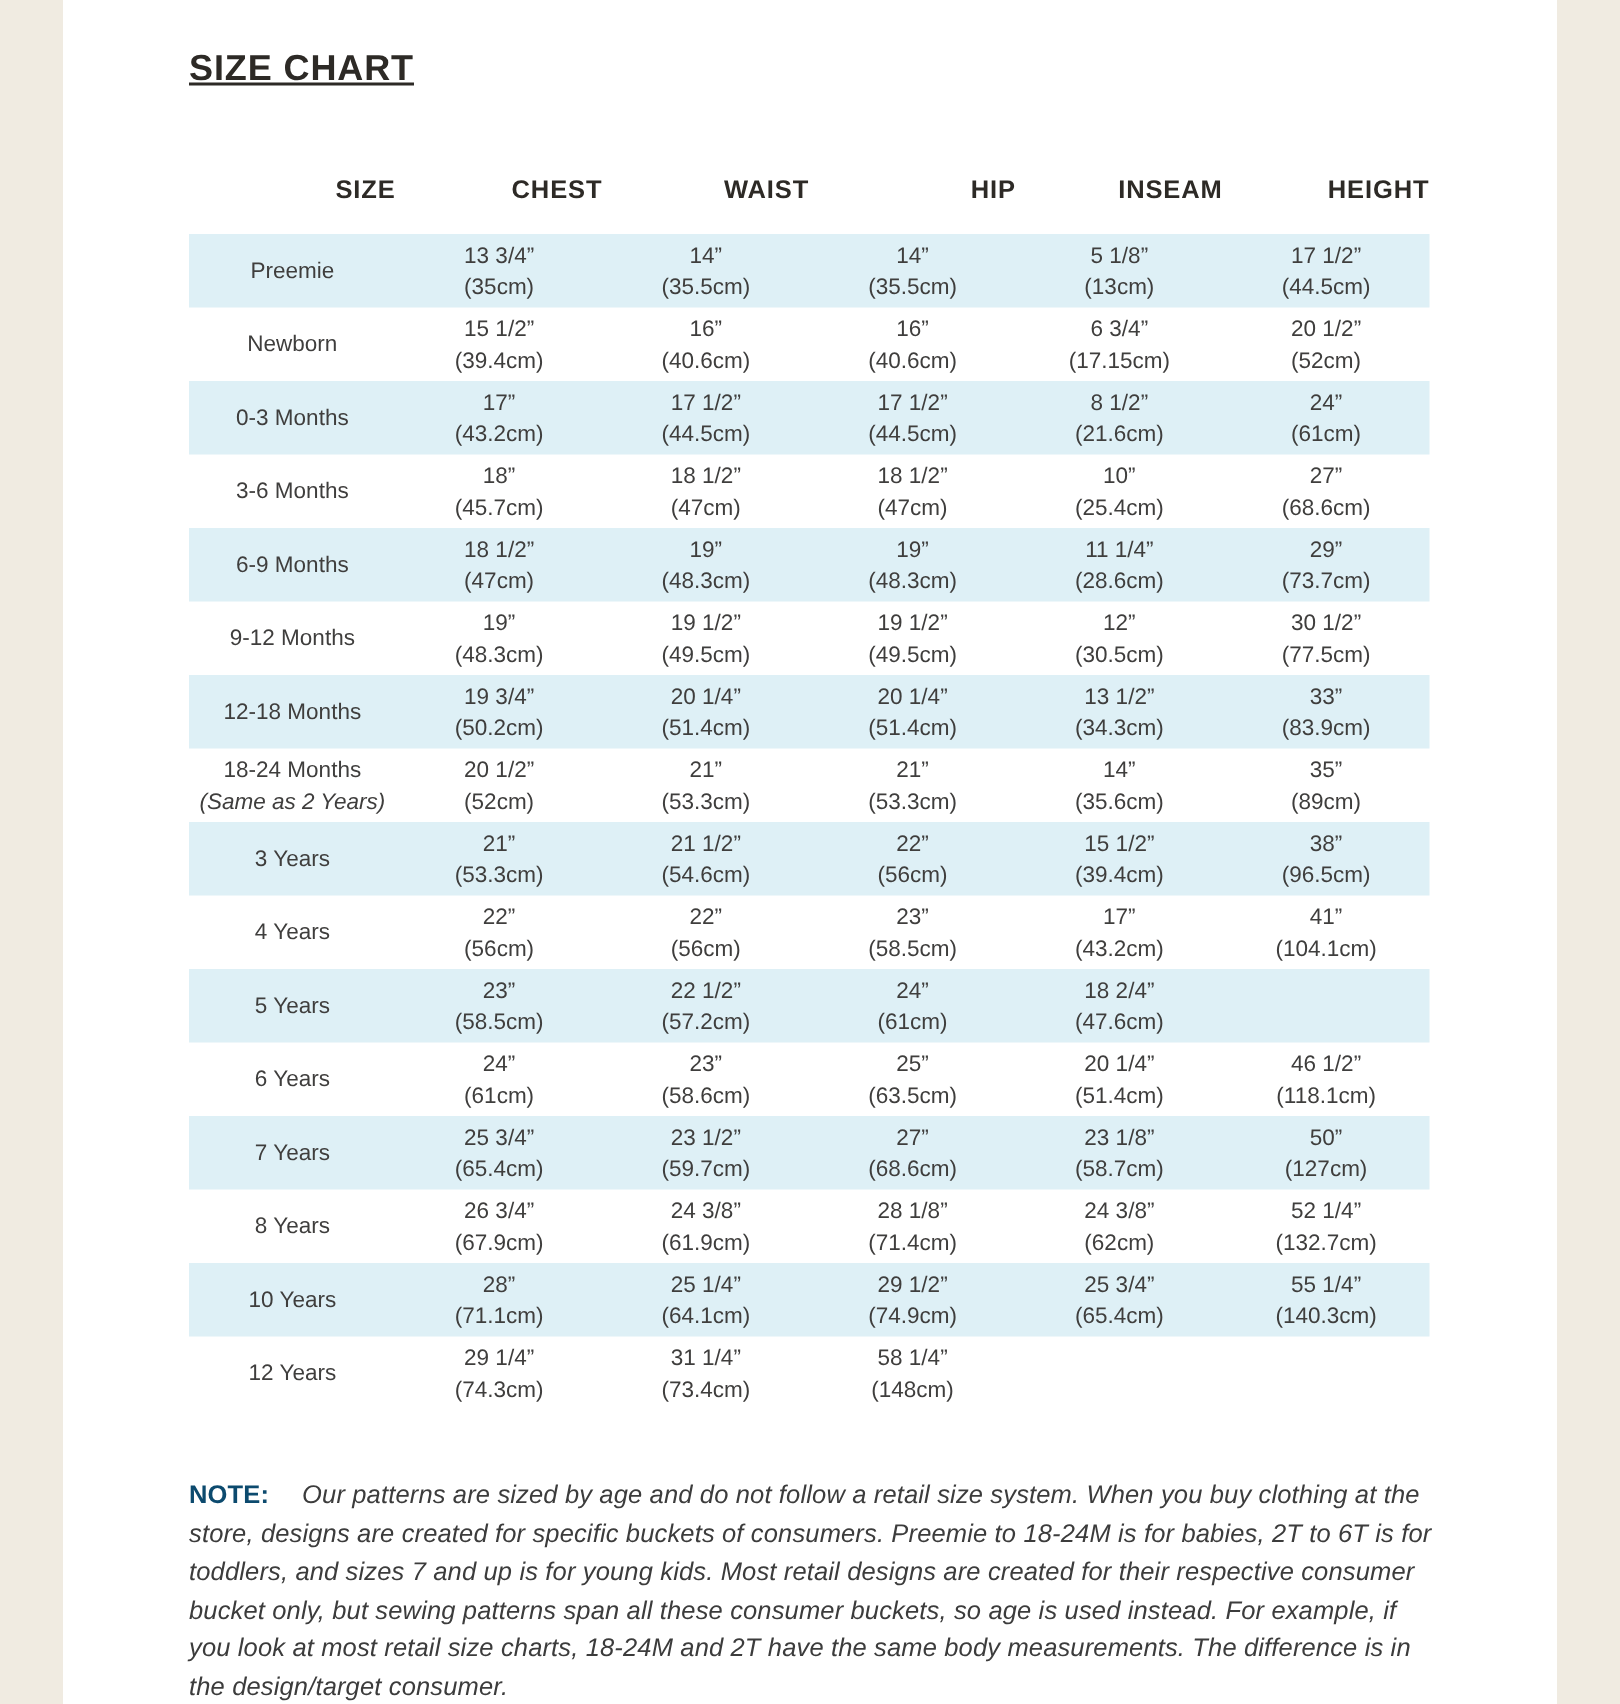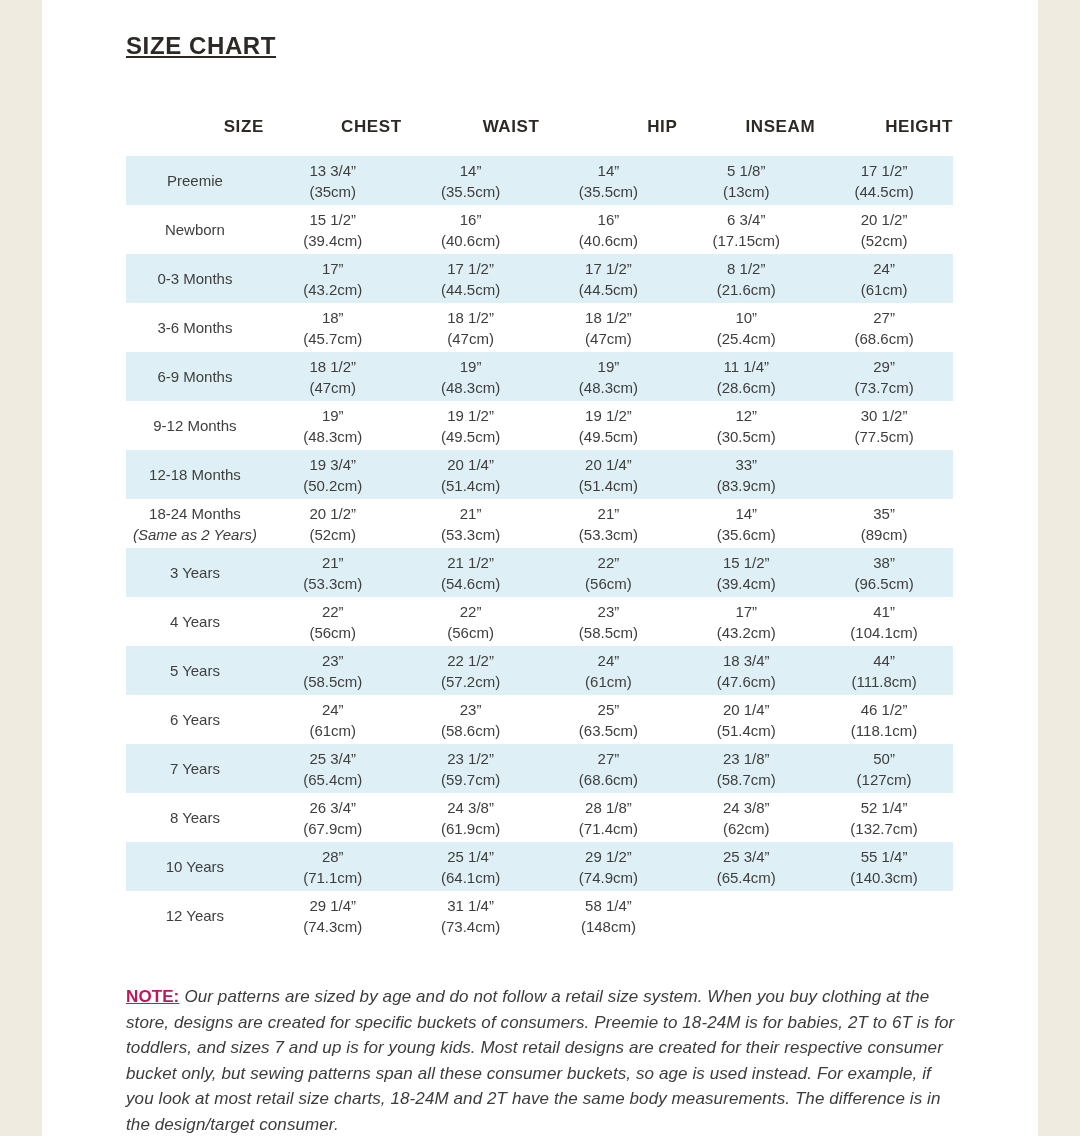--- a/index.html
+++ b/index.html
@@ -64,23 +64,22 @@
     width: 832px;
     margin: 44px 0 0 0;
     font-size: 17px;
     line-height: 25.5px;
     color: #3c3c3c;
     letter-spacing: 0.1px;
   }
   .note .note-label {
     font-weight: bold;
     font-style: normal;
-    margin-right: 5px;
-    color: #be185d;
-    text-decoration: underline;
+    margin-right: 22px;
+    color: #0c4a6e;
   }
   .note .note-body {
     font-style: italic;
   }
 </style>
 </head>
 <body>
 
 <div class="card">
   <h1 class="page-title">SIZE CHART</h1>
@@ -255,20 +254,24 @@
           </div>
           <div class="cell">
             <div>20 1/4”</div>
             <div>(51.4cm)</div>
           </div>
           <div class="cell">
             <div>20 1/4”</div>
             <div>(51.4cm)</div>
           </div>
           <div class="cell">
+            <div>13 1/2”</div>
+            <div>(34.3cm)</div>
+          </div>
+          <div class="cell">
             <div>33”</div>
             <div>(83.9cm)</div>
           </div>
         </div>
         <div class="trow">
           <div class="cell">
             <div>18-24 Months</div>
             <div class="size-note">(Same as 2 Years)</div>
           </div>
           <div class="cell">
@@ -352,26 +355,22 @@
           </div>
           <div class="cell">
             <div>22 1/2”</div>
             <div>(57.2cm)</div>
           </div>
           <div class="cell">
             <div>24”</div>
             <div>(61cm)</div>
           </div>
           <div class="cell">
-            <div>18 3/4”</div>
+            <div>18 2/4”</div>
             <div>(47.6cm)</div>
-          </div>
-          <div class="cell">
-            <div>44”</div>
-            <div>(111.8cm)</div>
           </div>
         </div>
         <div class="trow">
           <div class="cell">
             <div>6 Years</div>
           </div>
           <div class="cell">
             <div>24”</div>
             <div>(61cm)</div>
           </div>

